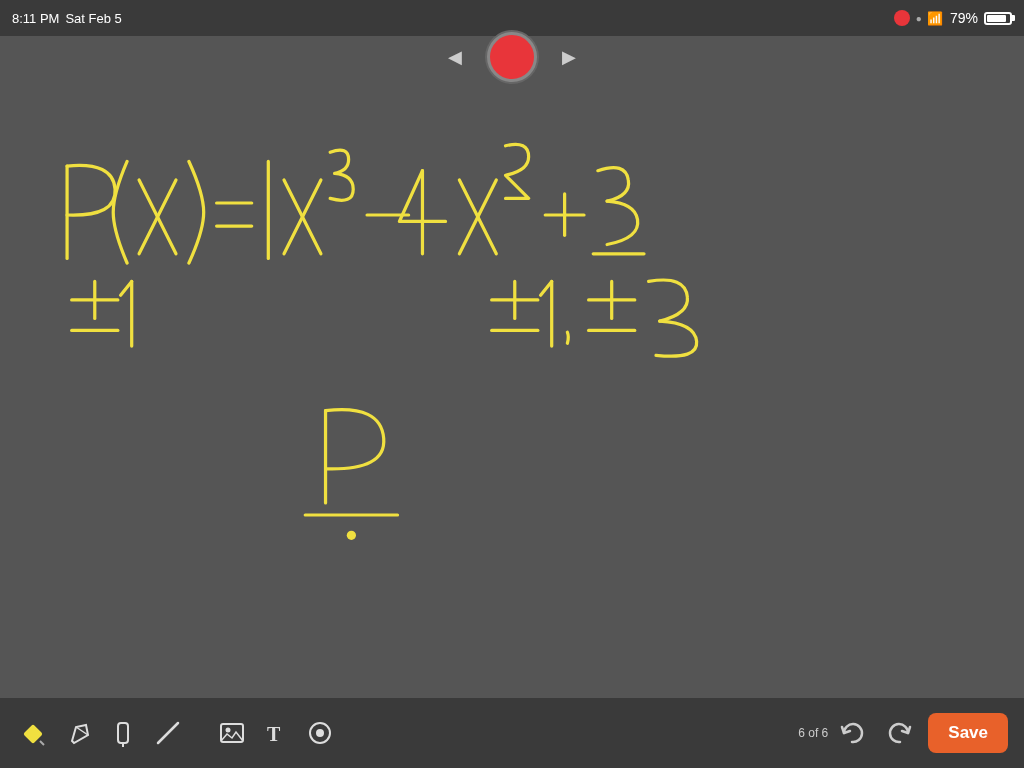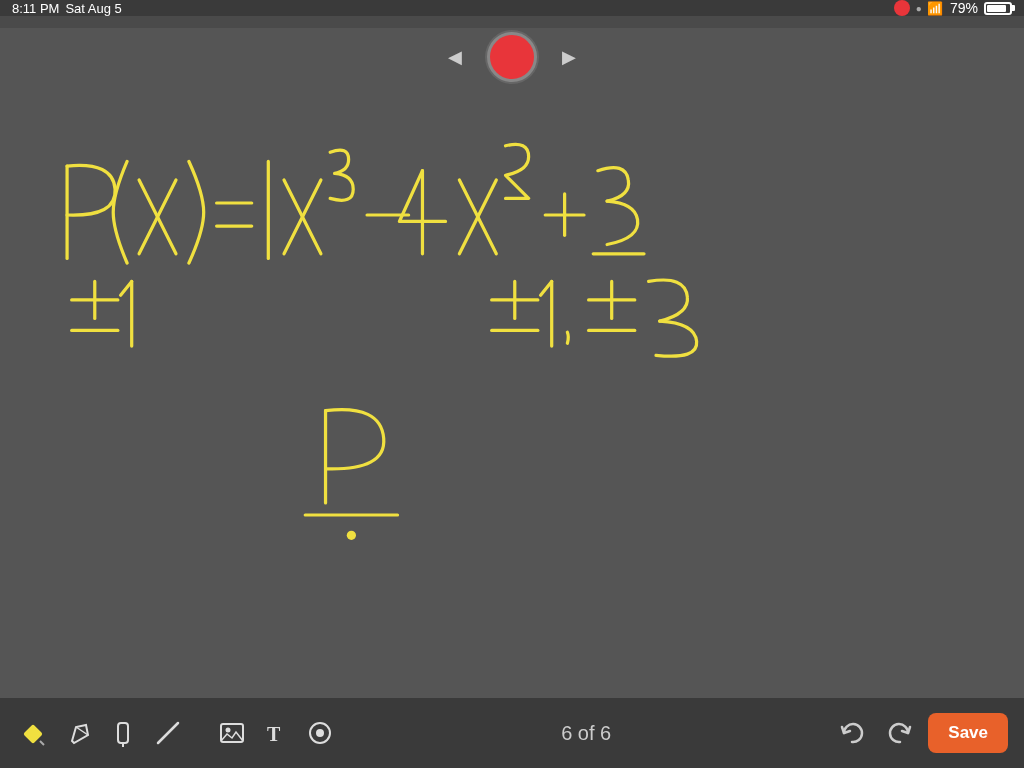--- a/index.html
+++ b/index.html
@@ -9,21 +9,21 @@
       background: #4a4a4a;
       font-family: -apple-system, sans-serif;
       overflow: hidden;
       position: relative;
     }
 
     
     #status-bar {
       position: absolute;
       top: 0; left: 0; right: 0;
-      height: 16px;
+      height: 36px;
       background: #3a3a3a;
       display: flex;
       align-items: center;
       justify-content: space-between;
       padding: 0 12px;
       z-index: 10;
     }
     #status-time {
       color: #fff;
       font-size: 13px;
@@ -147,23 +147,23 @@
       align-items: center;
       justify-content: center;
       cursor: pointer;
       border-radius: 6px;
     }
     .tool-btn svg, .tool-btn span {
       pointer-events: none;
     }
     #page-indicator {
       flex: 1;
-      text-align: center;
+      text-align: right;
       color: #ccc;
-      font-size: 20px;
+      font-size: 12px;
     }
     #toolbar-right {
       display: flex;
       gap: 8px;
     }
     .icon-btn {
       width: 40px;
       height: 40px;
       display: flex;
       align-items: center;
@@ -182,21 +182,21 @@
       font-weight: 600;
       cursor: pointer;
     }
   </style>
 </head>
 <body>
 
 <div id="status-bar">
   <div style="display:flex;align-items:center;gap:6px;">
     <span id="status-time">8:11 PM</span>
-    <span style="color:#fff;font-size:13px;">Sat Aug 5</span>
+    <span style="color:#fff;font-size:13px;">Sat Feb 5</span>
   </div>
   <div id="status-right">
     <span class="record-dot"></span>
     <span style="color:#aaa;font-size:10px;">●</span>
     <span style="color:#fff;font-size:13px;">📶</span>
     <span style="color:#fff;font-size:14px;">79%</span>
     <div class="battery-container">
       <div class="battery-bar">
         <div class="battery-fill"></div>
       </div>

